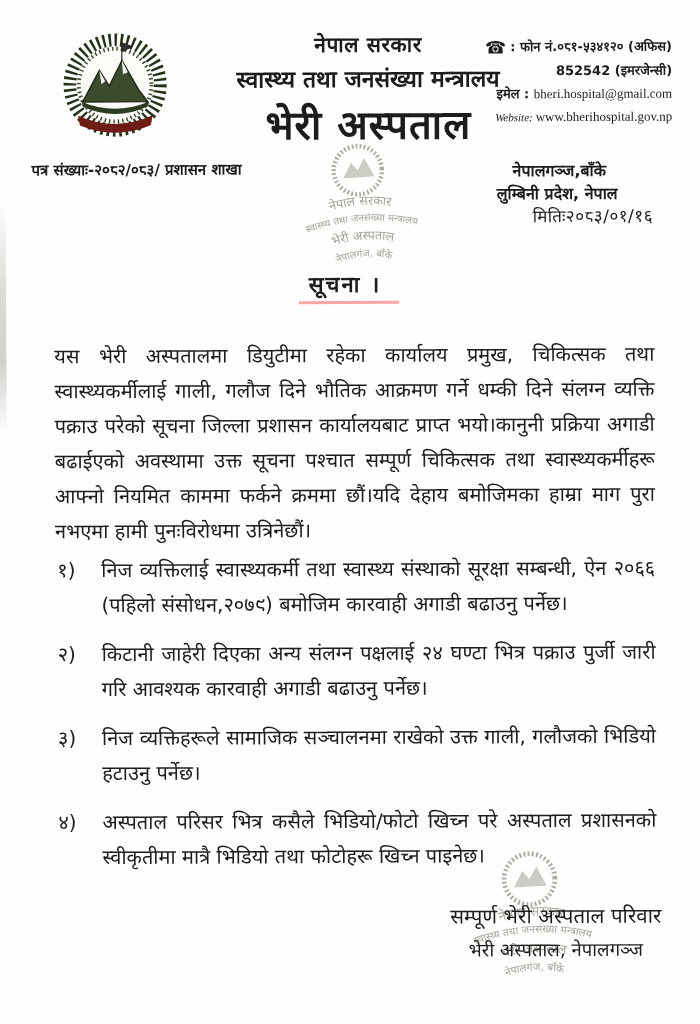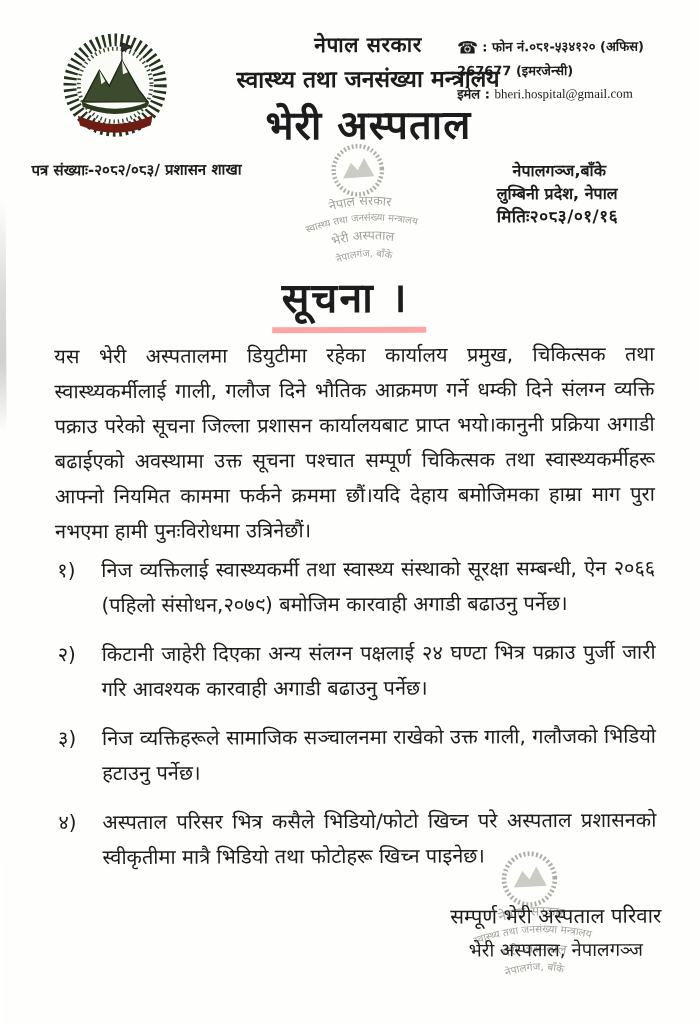--- a/index.html
+++ b/index.html
@@ -7,41 +7,41 @@
   body { background:#ffffff; font-family:"DejaVu Sans", sans-serif; color:#1c1c1c; }
   .page { position:relative; width:700px; height:1024px; background:#fefefd; transform:rotate(-0.25deg); }
 
   
   .logo { position:absolute; left:58px; top:30px; width:118px; height:114px; }
   .hdr-center { position:absolute; left:150px; top:30px; width:440px; text-align:center; }
   .gov-line { font-size:21px; font-weight:bold; letter-spacing:.5px; }
   .ministry-line { font-size:23px; font-weight:bold; margin-top:4px; }
   .hospital-name { font-size:40px; font-weight:bold; margin-top:2px; letter-spacing:1px; }
 
-  .contact { position:absolute; right:26px; top:36px; width:215px; text-align:left;
+  .contact { position:absolute; right:26px; top:36px; width:215px; text-align:right;
              font-size:13px; font-weight:bold; line-height:23px; }
   .contact .phone-glyph { font-size:17px; vertical-align:-2px; margin-right:4px; }
   .contact .latin { font-family:"Liberation Serif", serif; font-weight:normal; font-size:13px; }
   .contact .web-label { font-family:"Liberation Serif", serif; font-weight:normal; font-style:italic; font-size:11px; margin-right:3px; }
 
   
   .ref-block { position:absolute; left:33px; top:158px; font-size:15px; font-weight:bold; line-height:23px;text-align:center; }
   .place-block { position:absolute; left:498px; top:160px; font-size:16px; font-weight:bold; line-height:23px; }
   .place-block .l1 { padding-left:16px; }
-  .place-block .date { font-weight:bold; font-size:17px; letter-spacing:.5px; }
+  .place-block .date { font-weight:normal; font-size:17px; letter-spacing:.5px;margin-left:36px; }
 
   
   .stamp-a { position:absolute; left:286px; top:138px; width:152px; opacity:.9; transform:rotate(-4deg); }
   .stamp-b { position:absolute; left:450px; top:846px; width:160px; opacity:.9; transform:rotate(-3deg); z-index:1; }
   .stamp-text { fill:#97988d; }
 
   
   .title-wrap { position:absolute; left:0; top:268px; width:700px; text-align:center; }
-  .notice-title { display:inline-block; font-size:41px; font-weight:bold; letter-spacing:2px;
-                  border-bottom:6px solid #fca5a5; padding:0 18px 3px 10px; }
+  .notice-title { display:inline-block; font-size:22px; font-weight:bold; letter-spacing:2px;
+                  border-bottom:3px solid #fca5a5; padding:0 18px 3px 10px; }
 
   
   .body-text { position:absolute; left:55px; top:338px; width:600px;
                font-size:20px; line-height:35px; text-align:justify; }
   .demand-list { position:absolute; left:55px; top:552px; width:600px; }
   .demand-item { position:relative; padding-left:46px; margin-bottom:14px;
                  font-size:20px; line-height:35px; text-align:justify; }
   .demand-num { position:absolute; left:2px; top:0; font-size:20px; }
 
   
@@ -74,24 +74,27 @@
   <div class="hdr-center">
     <div class="gov-line">नेपाल सरकार</div>
     <div class="ministry-line">स्वास्थ्य तथा जनसंख्या मन्त्रालय</div>
     <div class="hospital-name">भेरी अस्पताल</div>
   </div>
 
   <div class="contact">
     <div>
       <span class="phone-glyph">☎</span><span>: फोन नं.०८१-५३४१२० (अफिस)</span>
     </div>
-    <div>267677 (इमरजेन्सी)</div>
+    <div>852542 (इमरजेन्सी)</div>
     <div>
       <span>इमेल :</span>
       <span class="latin">bheri.hospital@gmail.com</span>
+    </div>
+    <div>
+      <span class="web-label">Website:</span><span class="latin">www.bherihospital.gov.np</span>
     </div>
   </div>
 
   <div class="ref-block">
     <div>पत्र संख्याः-२०८२/०८३/ प्रशासन शाखा</div>
   </div>
 
   <svg class="stamp-a" viewBox="0 0 170 160">
     <circle cx="85" cy="36" r="27" fill="none" stroke="#a2a399" stroke-width="5" stroke-dasharray="2 2.5"></circle>
     <path d="M68 44 L78 27 L85 36 L93 23 L103 44 Z" fill="#b3b4aa" opacity=".75"></path>

